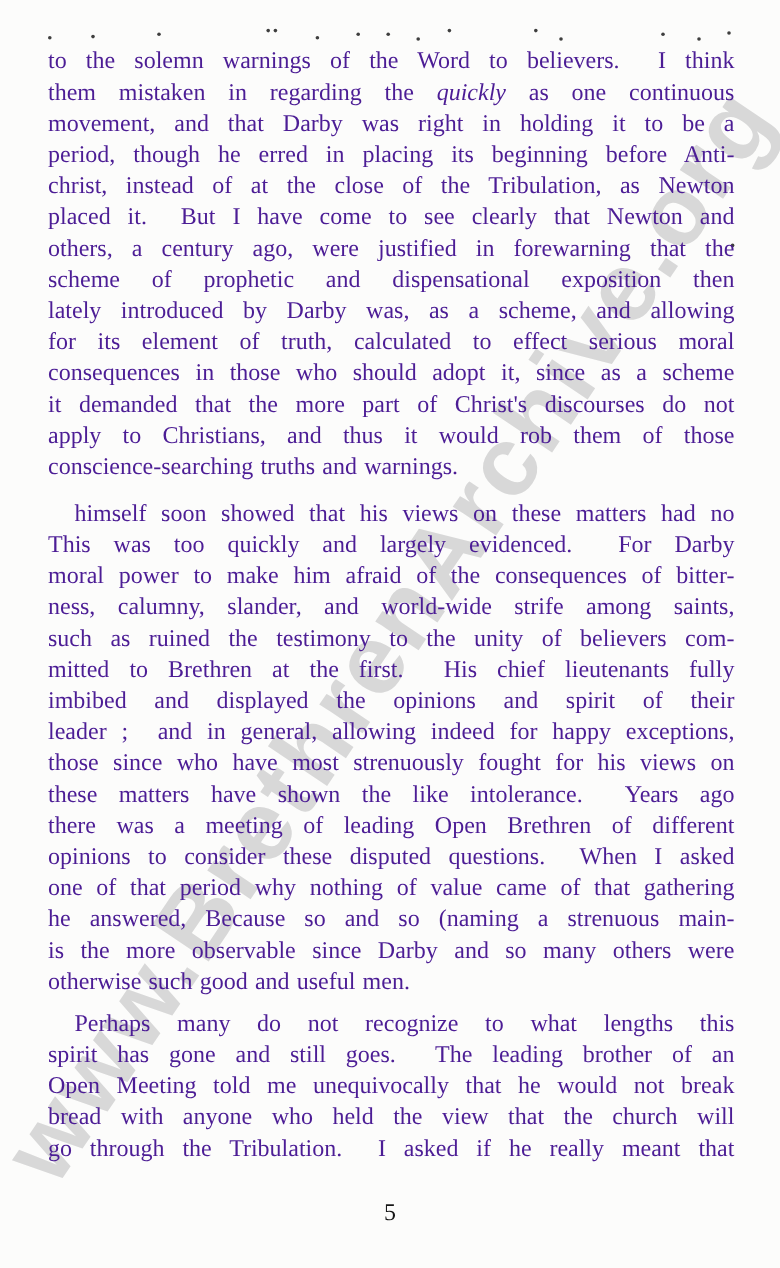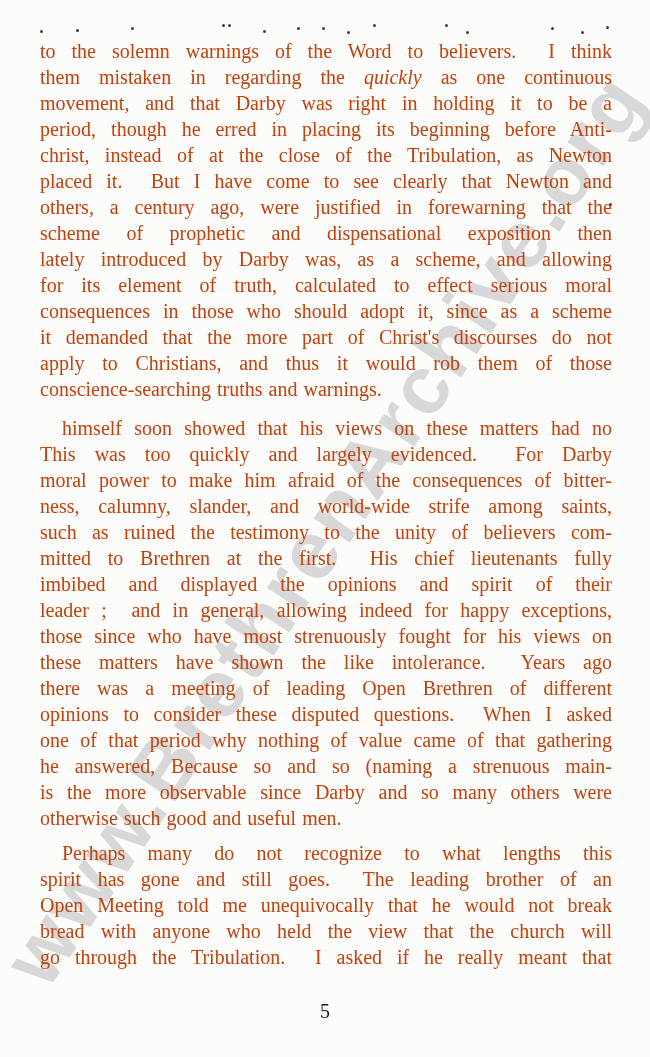--- a/index.html
+++ b/index.html
@@ -25,21 +25,21 @@
     white-space: nowrap;
     z-index: 0;
     user-select: none;
   }
   .text-block {
     position: absolute;
     left: 40px;
     top: 38px;
     width: 572px;
     z-index: 1;
-    color: #c2410c;
+    color: #4c1d95;
     font-size: 20px;
     line-height: 26px;
     word-spacing: 1px;
   }
   .paragraph { margin: 0; }
   .paragraph + .paragraph { margin-top: 13px; }
   .paragraph:last-child { margin-top: 9px; }
   .line { text-align: justify; text-align-last: justify; }
   .line.lastline { text-align: right; text-align-last: left; }
   .paragraph.indent .line:first-child { text-indent: 22px; }

